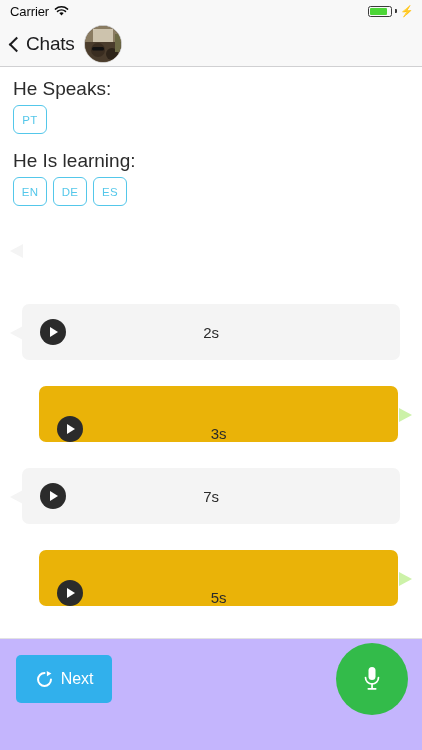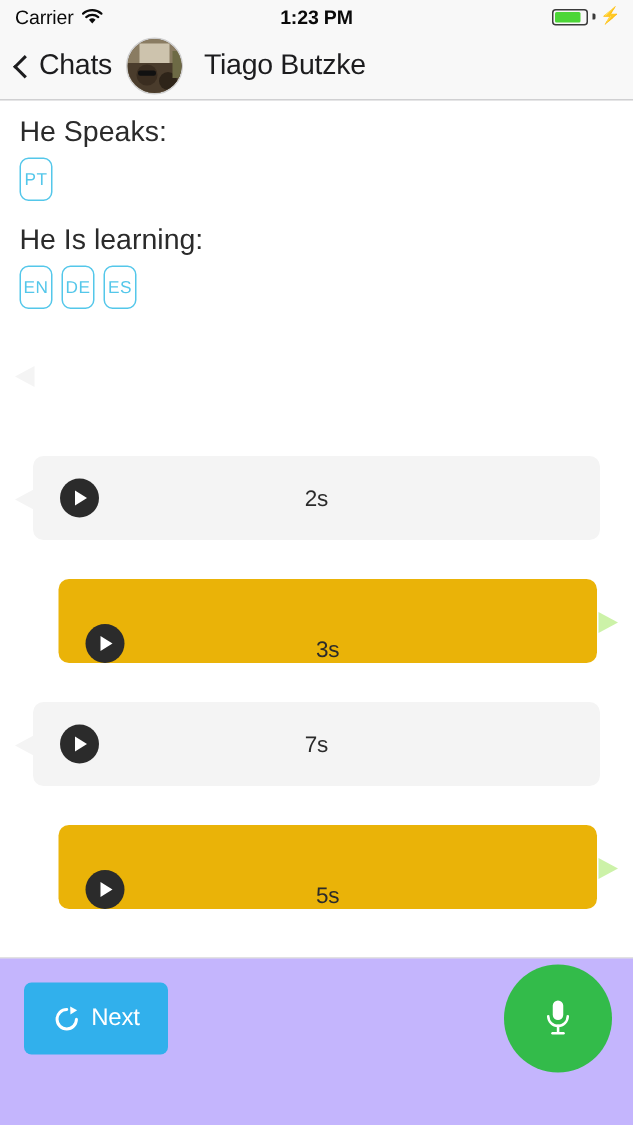--- a/index.html
+++ b/index.html
@@ -55,21 +55,21 @@
   .avatar svg { display:block; }
   .nav-title {
     position:absolute; left:136px; font-size:19px; color:#1c1c1e; letter-spacing:-0.2px;
   }
 
   
   .profile { position:absolute; top:78px; left:13px; width:396px; }
   .lang-label { font-size:19px; color:#2b2b2b; margin-bottom:5px; }
   .lang-row { display:flex; gap:6px; }
   .lang-badge {
-    width:22px; height:29px; border:1.4px solid #54c7ea; border-radius:6px;
+    width:34px; height:29px; border:1.4px solid #54c7ea; border-radius:6px;
     display:flex; align-items:center; justify-content:center;
     font-size:11.5px; color:#54c7ea; letter-spacing:0.3px;
     background:#ffffff; cursor:pointer;
   }
   .gap { height:16px; }
 
   
   .messages { position:absolute; top:222px; left:0; width:422px; height:410px; }
   .msg-row { position:relative; height:56px; margin-bottom:26px; }
   .bubble {
@@ -129,21 +129,20 @@
 
   <div class="statusbar">
     <div class="sb-left">
       <span class="sb-carrier">Carrier</span>
       <svg width="15" height="11" viewBox="0 0 15 11">
         <path d="M7.5 9.6 L5.3 7.1 A3.4 3.4 0 0 1 9.7 7.1 Z" fill="#0a0a0a"></path>
         <path d="M3.5 5.4 A6.2 6.2 0 0 1 11.5 5.4" stroke="#0a0a0a" stroke-width="1.5" fill="none" stroke-linecap="round"></path>
         <path d="M1.4 3.1 A9.3 9.3 0 0 1 13.6 3.1" stroke="#0a0a0a" stroke-width="1.5" fill="none" stroke-linecap="round"></path>
       </svg>
     </div>
-    <div class="sb-center">1:23 PM</div>
     <div class="sb-right">
       <div class="batt-body">
         <div class="batt-fill"></div>
       </div>
       <div class="batt-cap"></div>
       <span class="bolt">⚡</span>
     </div>
   </div>
 
   <div class="navbar">
@@ -155,21 +154,20 @@
       <svg width="38" height="38" viewBox="0 0 38 38">
         <rect width="38" height="38" fill="#8a7c62"></rect>
         <rect x="8" y="3" width="20" height="13" fill="#cdc3ad"></rect>
         <rect x="0" y="16" width="38" height="22" fill="#4a3c2c"></rect>
         <circle cx="13" cy="24" r="7" fill="#3a2d20"></circle>
         <circle cx="27" cy="28" r="6" fill="#2e2419"></circle>
         <rect x="7" y="21" width="12" height="3.5" rx="1.5" fill="#111"></rect>
         <rect x="30" y="8" width="8" height="18" fill="#6d6a45"></rect>
       </svg>
     </div>
-    <div class="nav-title">Tiago Butzke</div>
   </div>
 
   <div class="profile">
     <div class="lang-label">He Speaks:</div>
     <div class="lang-row">
       <div class="lang-badge">PT</div>
     </div>
     <div class="gap"></div>
     <div class="lang-label">He Is learning:</div>
     <div class="lang-row">

